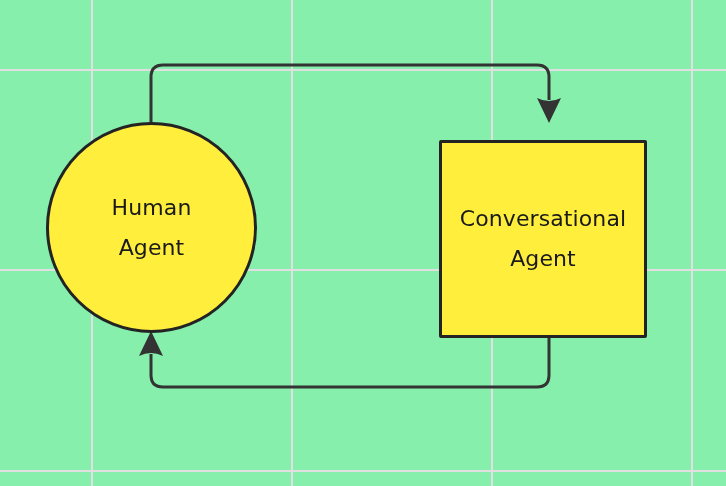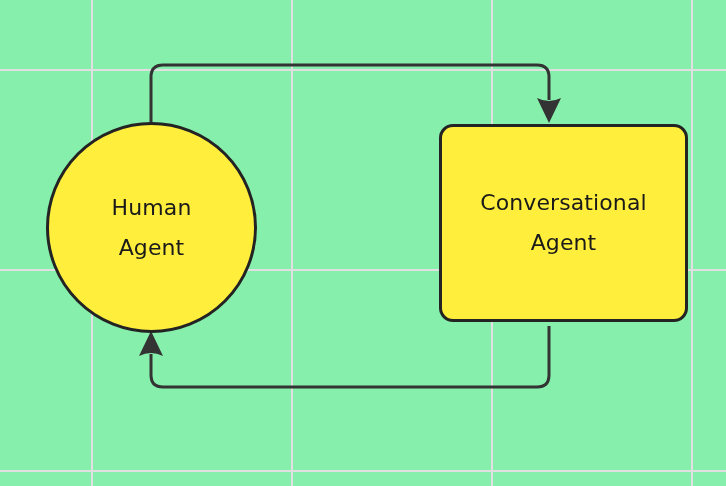--- a/index.html
+++ b/index.html
@@ -43,24 +43,24 @@
   }
   #node-human {
     left: 46px;
     top: 122px;
     width: 211px;
     height: 211px;
     border-radius: 50%;
   }
   #node-conversational {
     left: 439px;
-    top: 124px;
-    width: 249px;
+    top: 140px;
+    width: 208px;
     height: 198px;
-    border-radius: 14px;
+    border-radius: 2px;
   }
 </style>
 </head>
 <body>
 
 <div id="canvas">
 
   <svg id="grid-layer" viewBox="0 0 726 486" width="726" height="486" aria-hidden="true">
     <g stroke="#e0e0e0" stroke-width="2" shape-rendering="crispEdges">
       <line x1="92" y1="0" x2="92" y2="486"></line>

